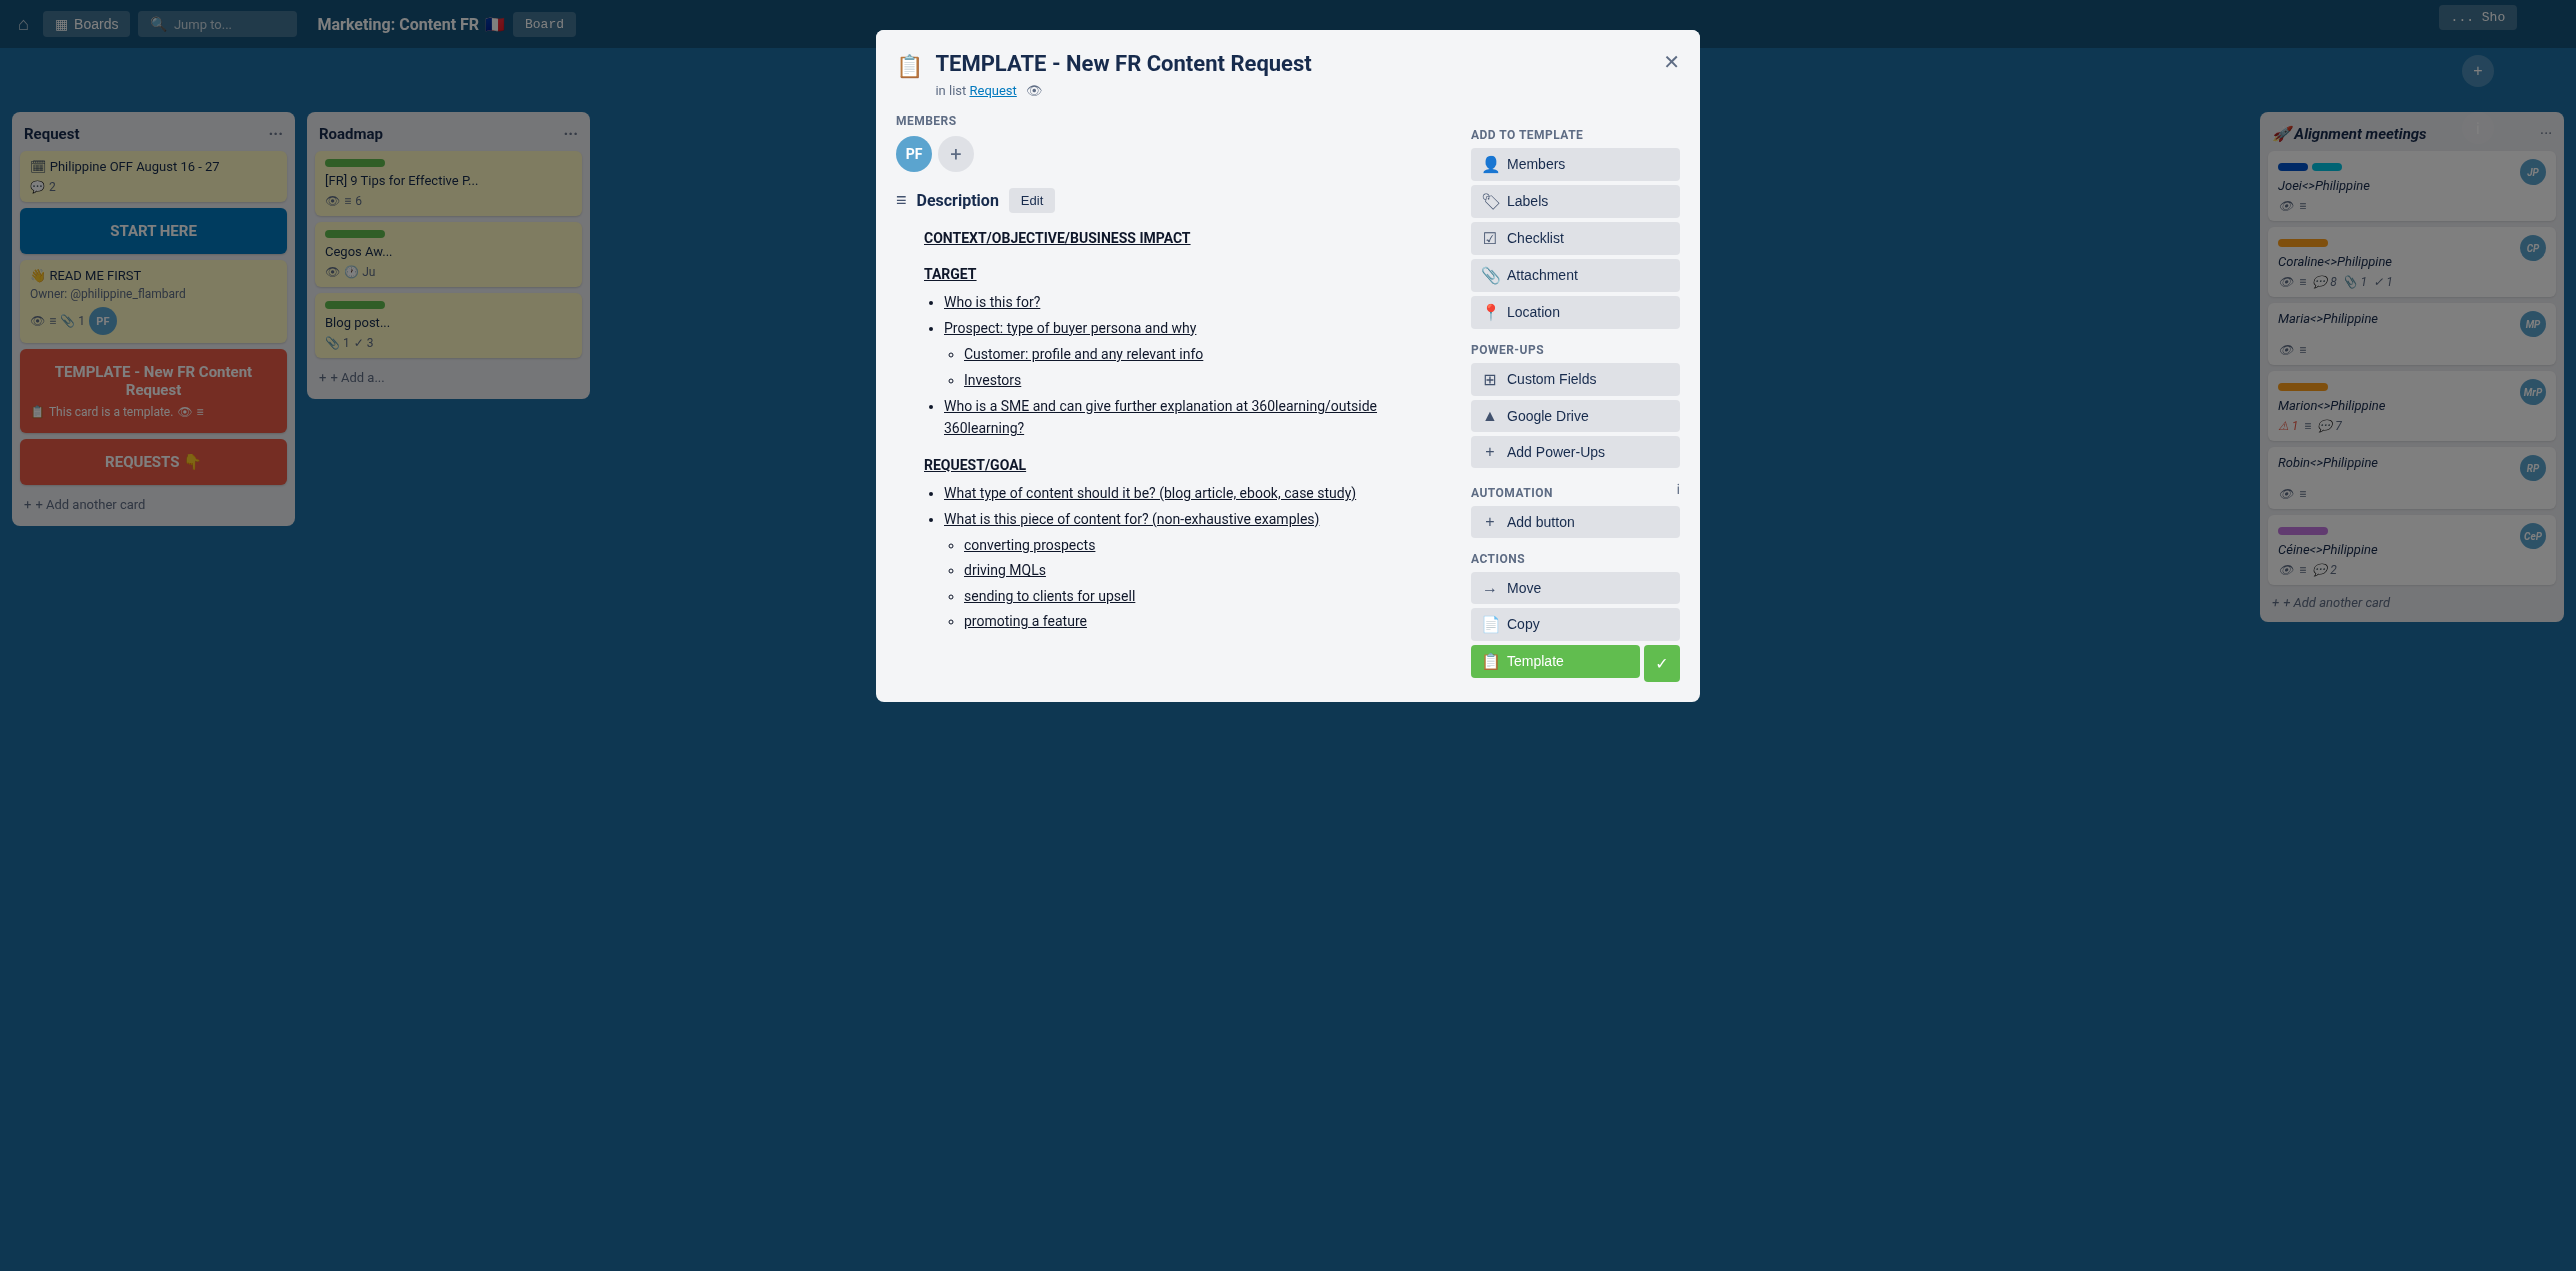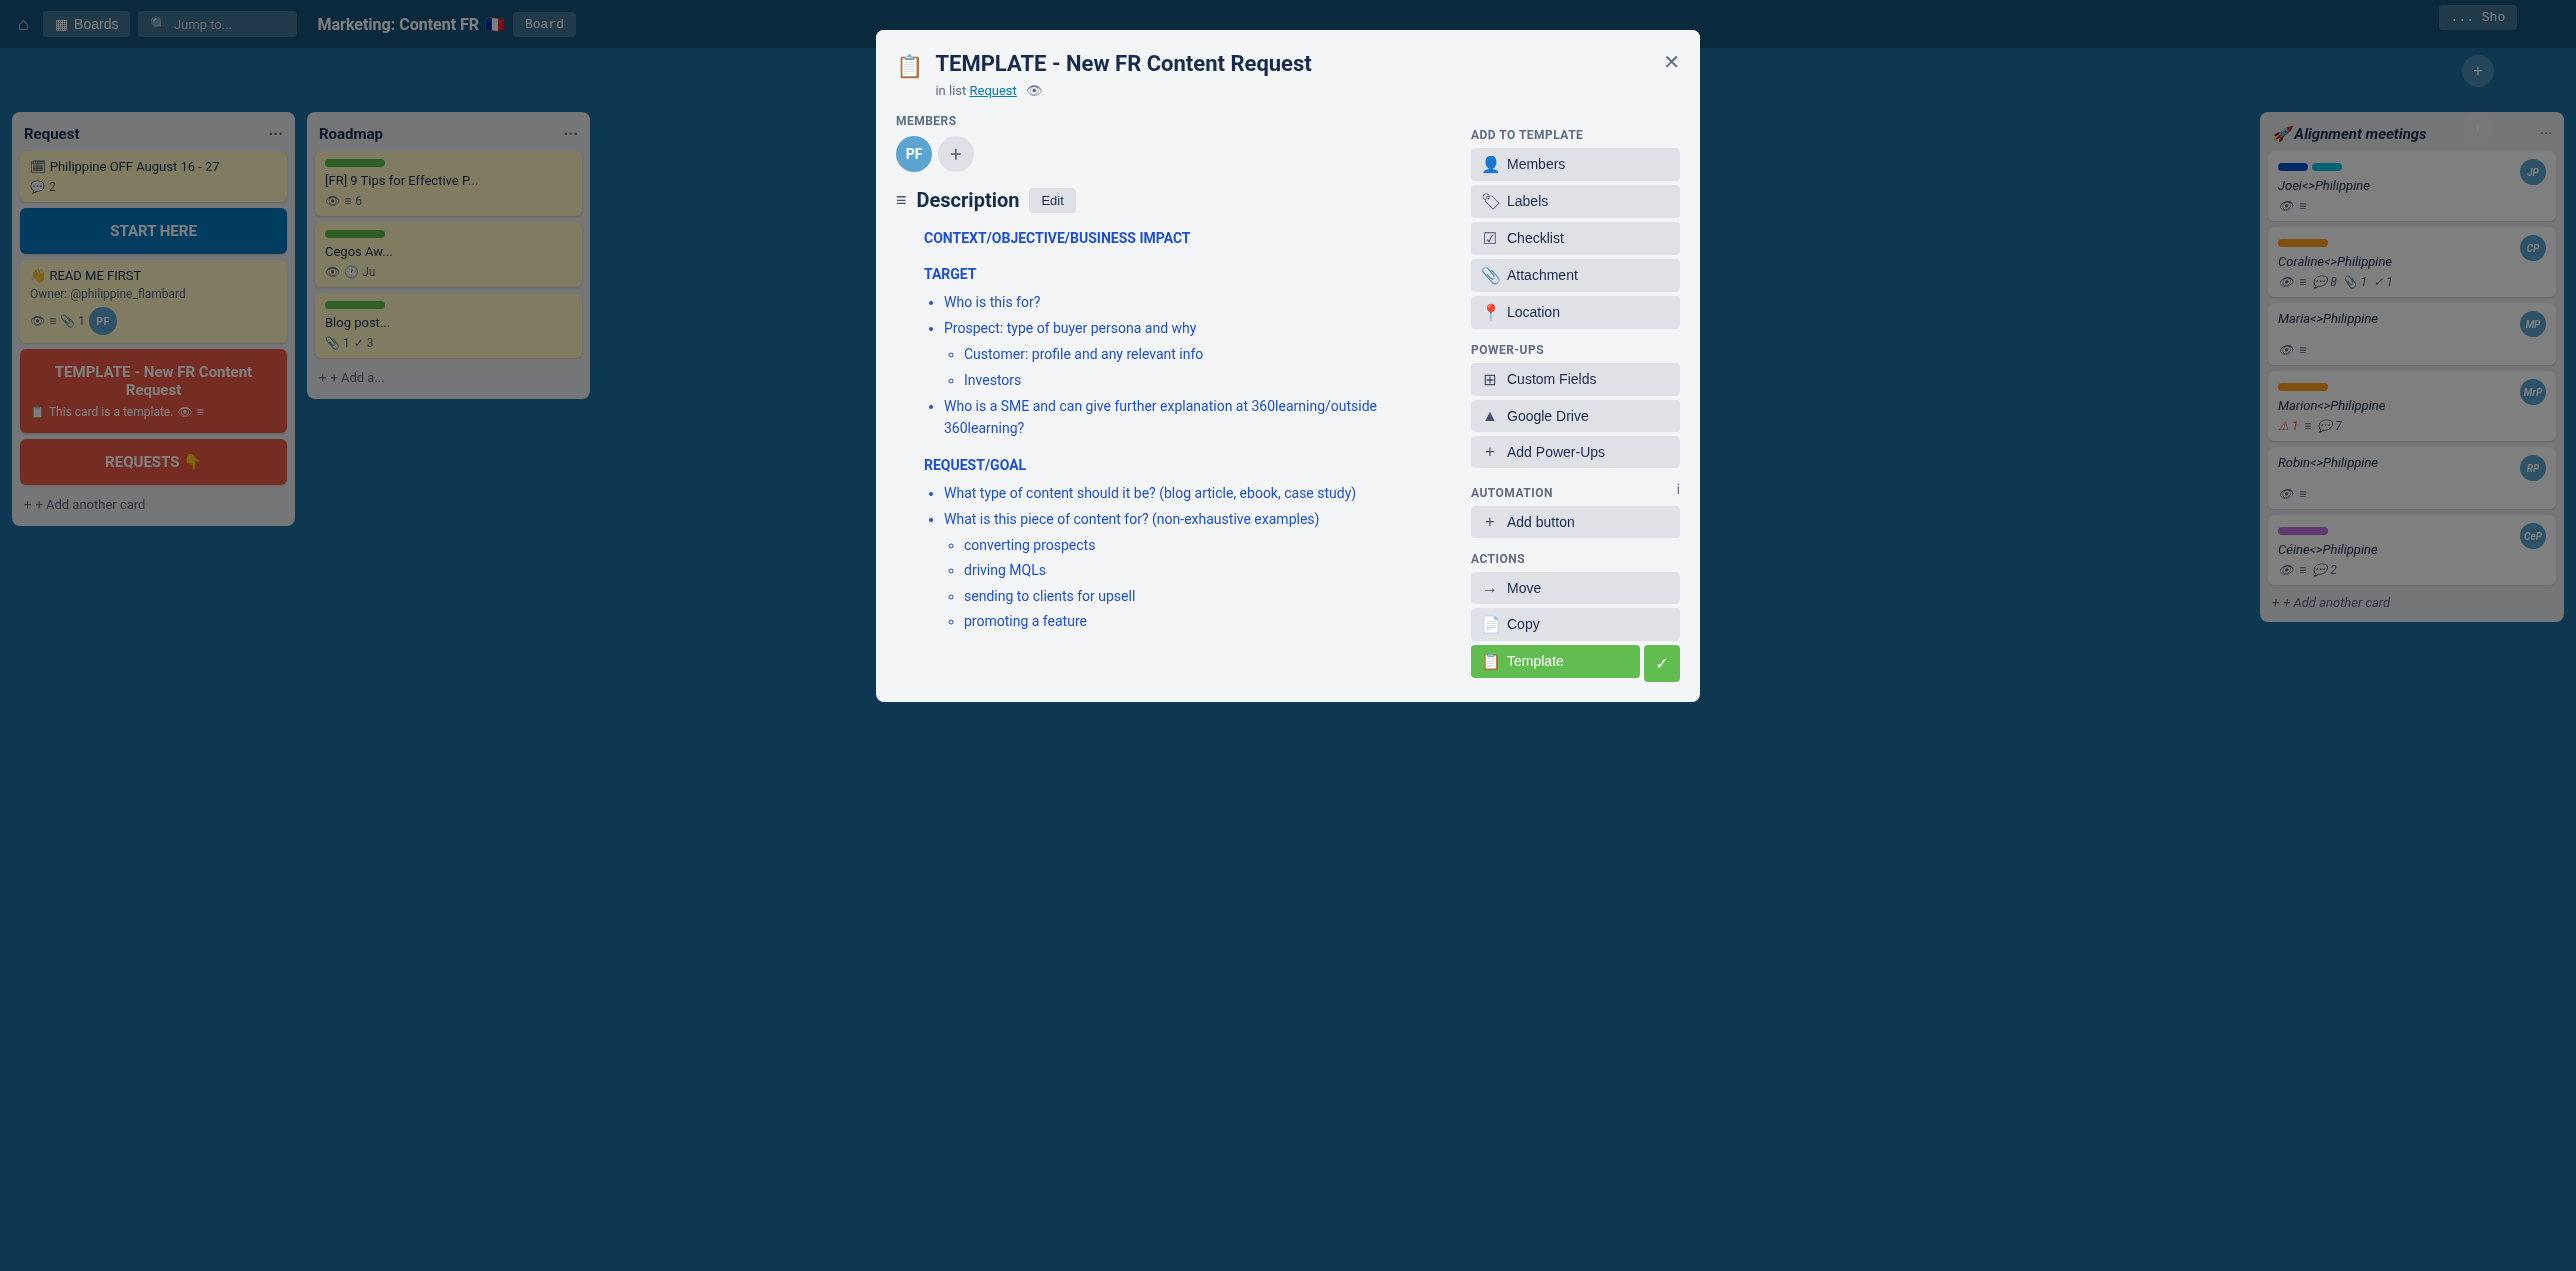--- a/index.html
+++ b/index.html
@@ -110,24 +110,24 @@
 
     
     .section-label { font-size: 12px; font-weight: 700; color: #5e6c84; text-transform: uppercase; letter-spacing: 0.04em; margin-bottom: 8px; }
     .members-row { display: flex; align-items: center; gap: 6px; margin-bottom: 16px; }
     .member-avatar { width: 36px; height: 36px; border-radius: 50%; background: #5ba4cf; display: flex; align-items: center; justify-content: center; color: white; font-size: 14px; font-weight: bold; overflow: hidden; }
     .member-add-btn { width: 36px; height: 36px; border-radius: 50%; background: #dfe1e6; display: flex; align-items: center; justify-content: center; cursor: pointer; color: #5e6c84; font-size: 20px; }
 
     
     .desc-header { display: flex; align-items: center; gap: 10px; margin-bottom: 12px; }
     .desc-icon { font-size: 18px; color: #42526e; }
-    .desc-title { font-size: 20px; font-weight: 700; color: #172b4d; }
+    .desc-title { font-size: 16px; font-weight: 700; color: #172b4d; }
     .edit-btn { background: #dfe1e6; border: none; padding: 5px 12px; border-radius: 4px; cursor: pointer; font-size: 13px; color: #172b4d; }
 
-    .desc-content { font-size: 14px; color: #1d4ed8; line-height: 1.6; padding-left: 28px; }
+    .desc-content { font-size: 14px; color: #0f172a; line-height: 1.6; padding-left: 28px; text-decoration: underline; }
     .desc-content h3 { font-size: 14px; font-weight: 700; margin: 14px 0 6px; }
     .desc-content ul { padding-left: 20px; margin: 4px 0; }
     .desc-content li { margin-bottom: 3px; }
     .desc-content ul ul { list-style: circle; }
 
     
     .sidebar-section-title { font-size: 12px; font-weight: 700; color: #5e6c84; text-transform: uppercase; letter-spacing: 0.04em; margin-bottom: 6px; margin-top: 14px; }
     .sidebar-btn {
       display: flex; align-items: center; gap: 8px; width: 100%;
       background: #dfe1e6; border: none; padding: 7px 10px; border-radius: 4px;

